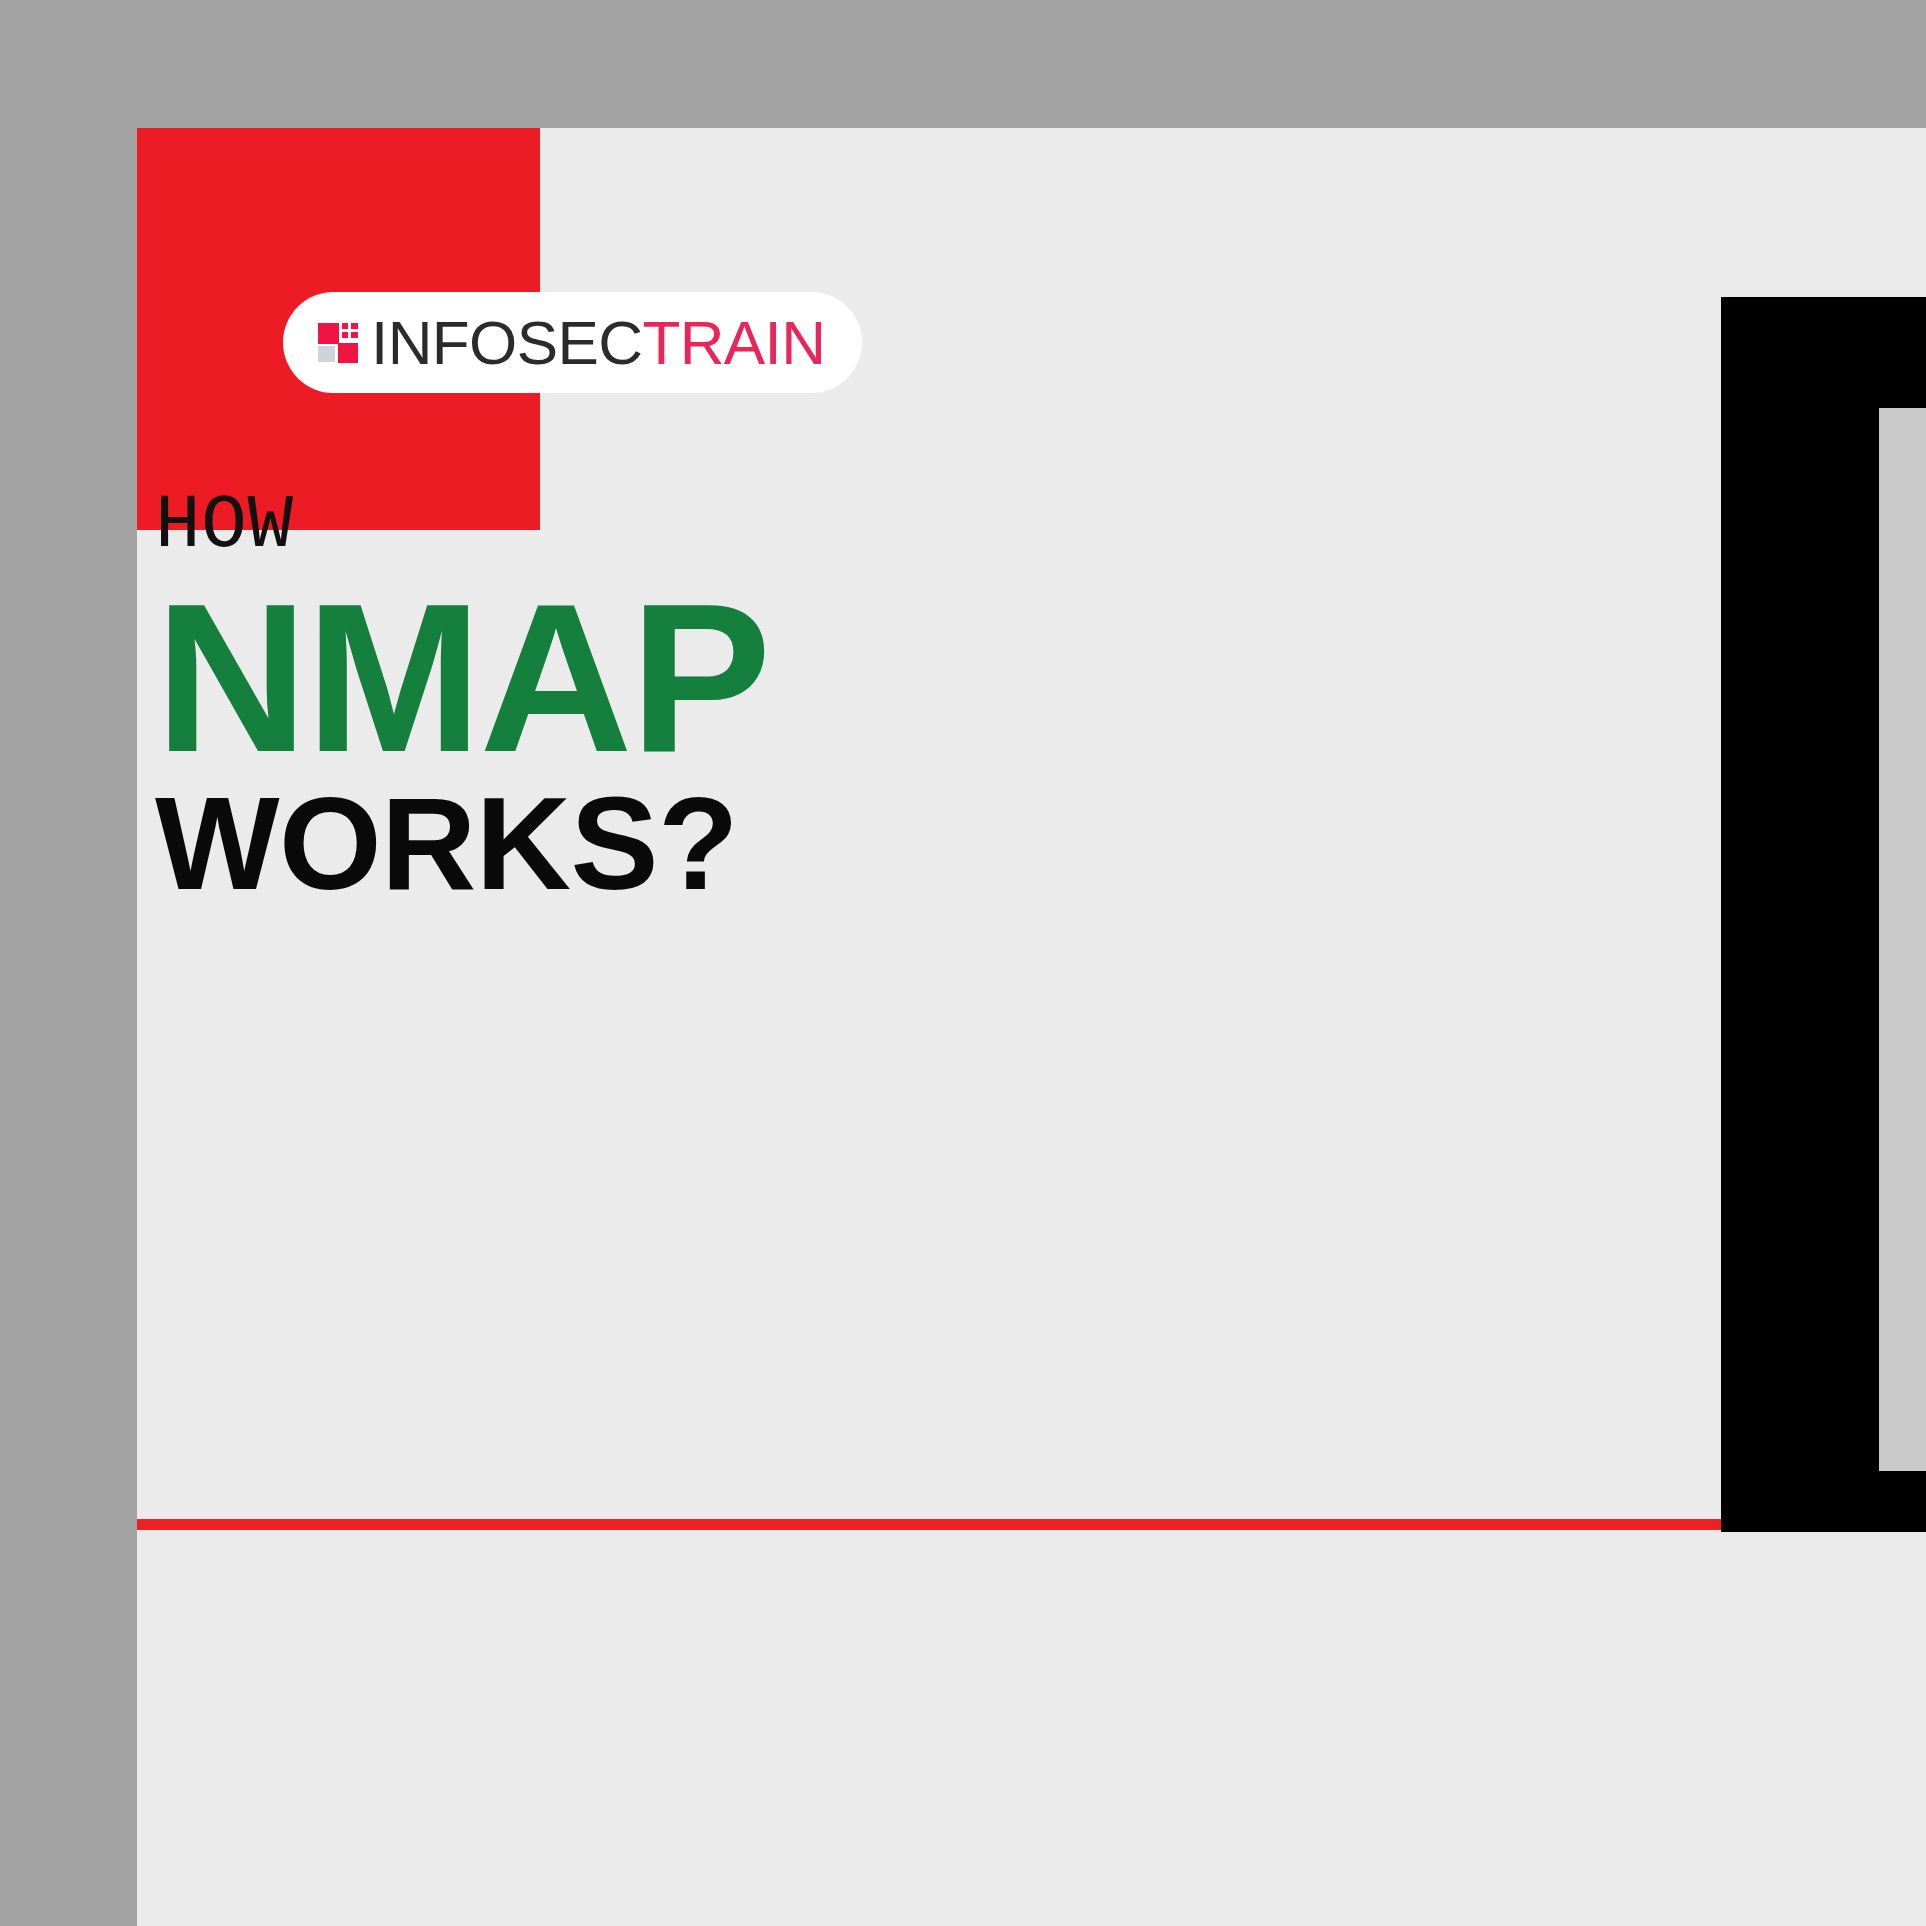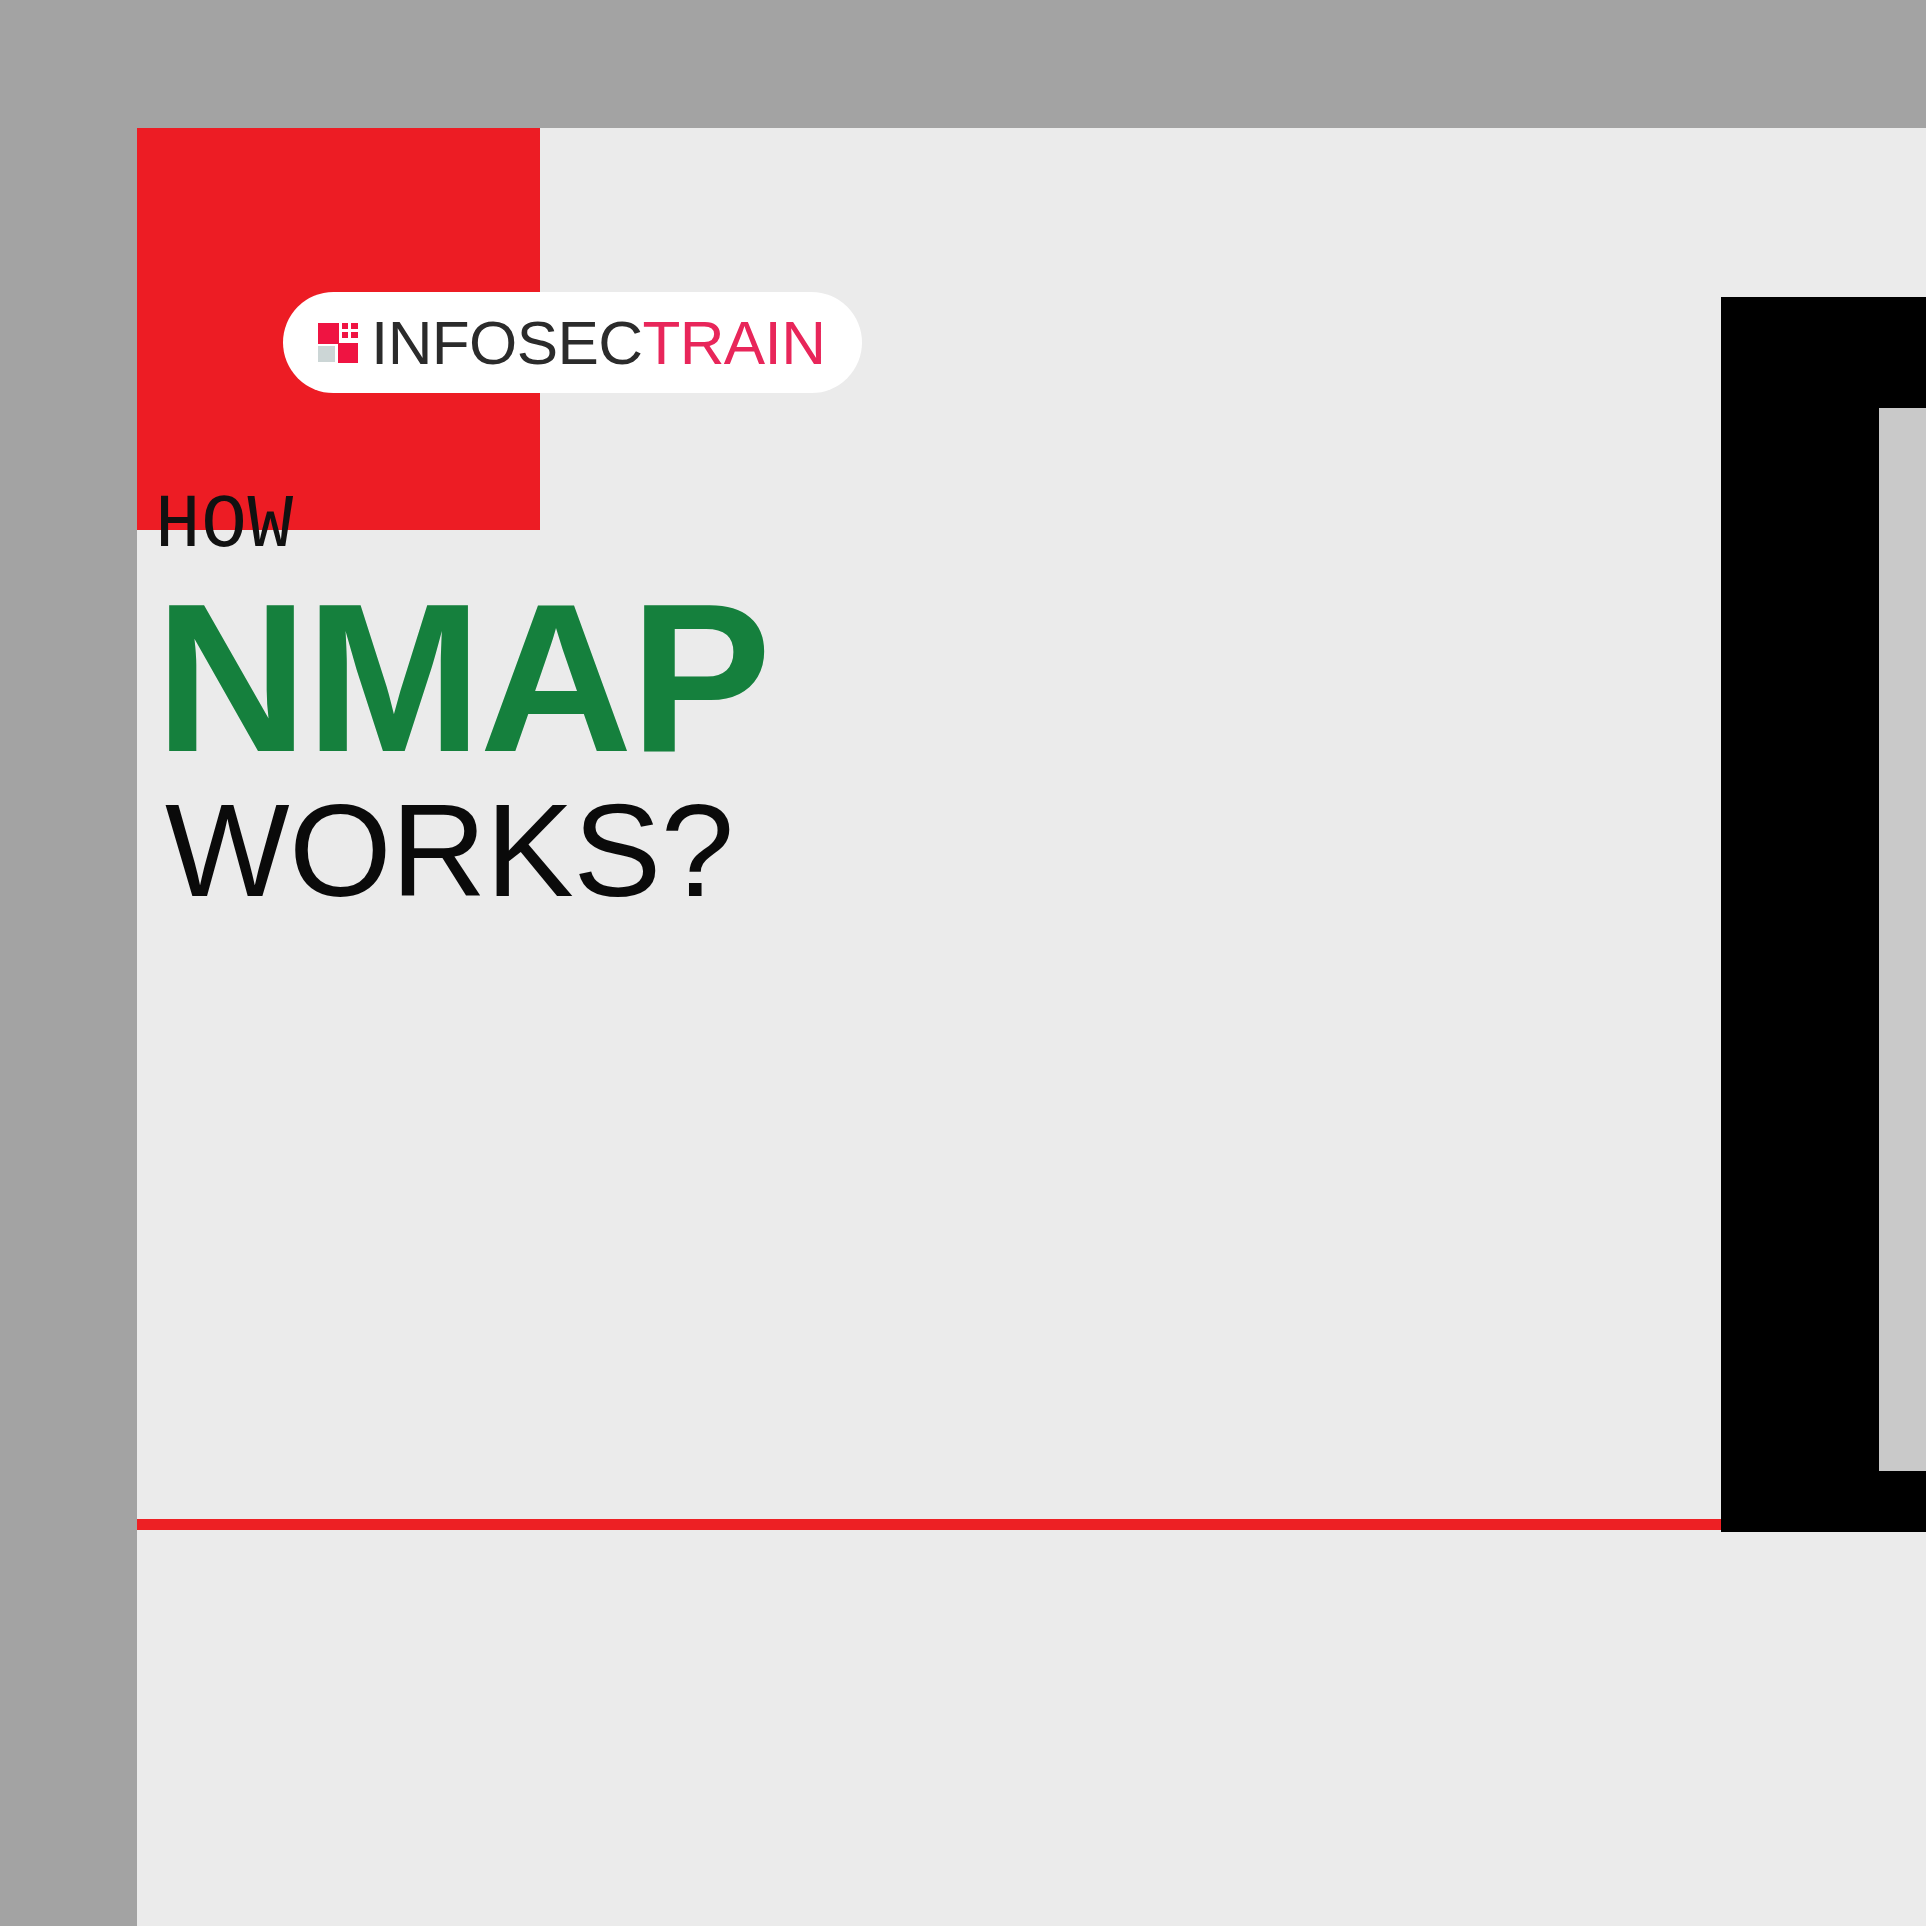--- a/index.html
+++ b/index.html
@@ -105,25 +105,25 @@
   .hl-line2 {
     font-size: 212px;
     font-weight: 700;
     letter-spacing: -2.6px;
     color: #15803d;
     line-height: 0.92;
     margin: 0 0 3.9px 0;
   }
   .hl-line3 {
     font-size: 132px;
-    font-weight: 400;
+    font-weight: 700;
     letter-spacing: -0.6px;
     color: #0a0a0a;
     line-height: 1.0;
-    margin: 10px;
+    margin: 0;
   }
 
   
   .red-rule {
     position: absolute;
     left: 0;
     top: 1391px;
     width: 1789px;
     height: 11px;
     background: #ed2024;

